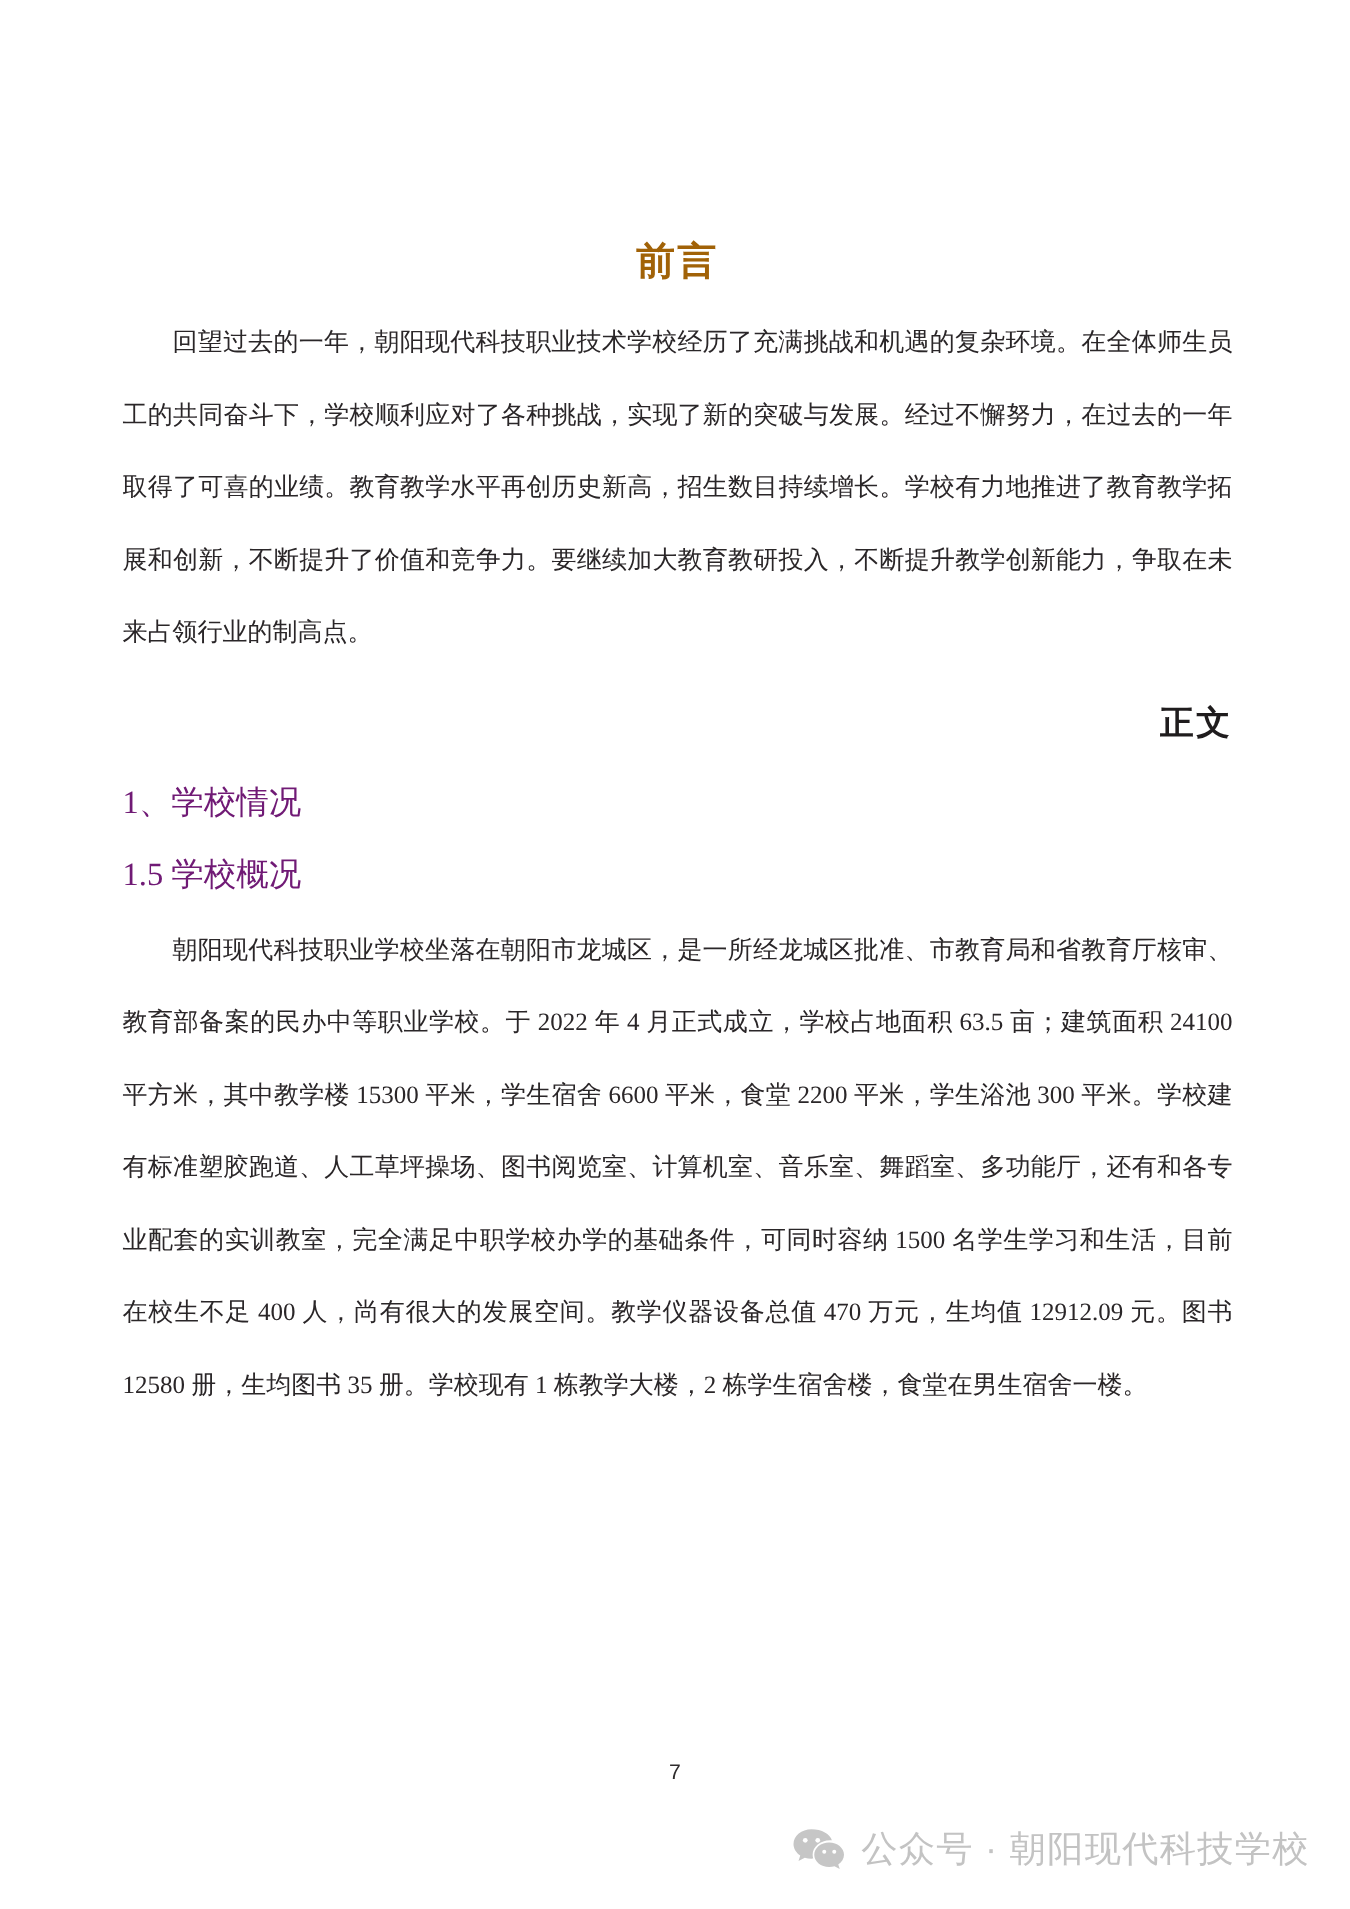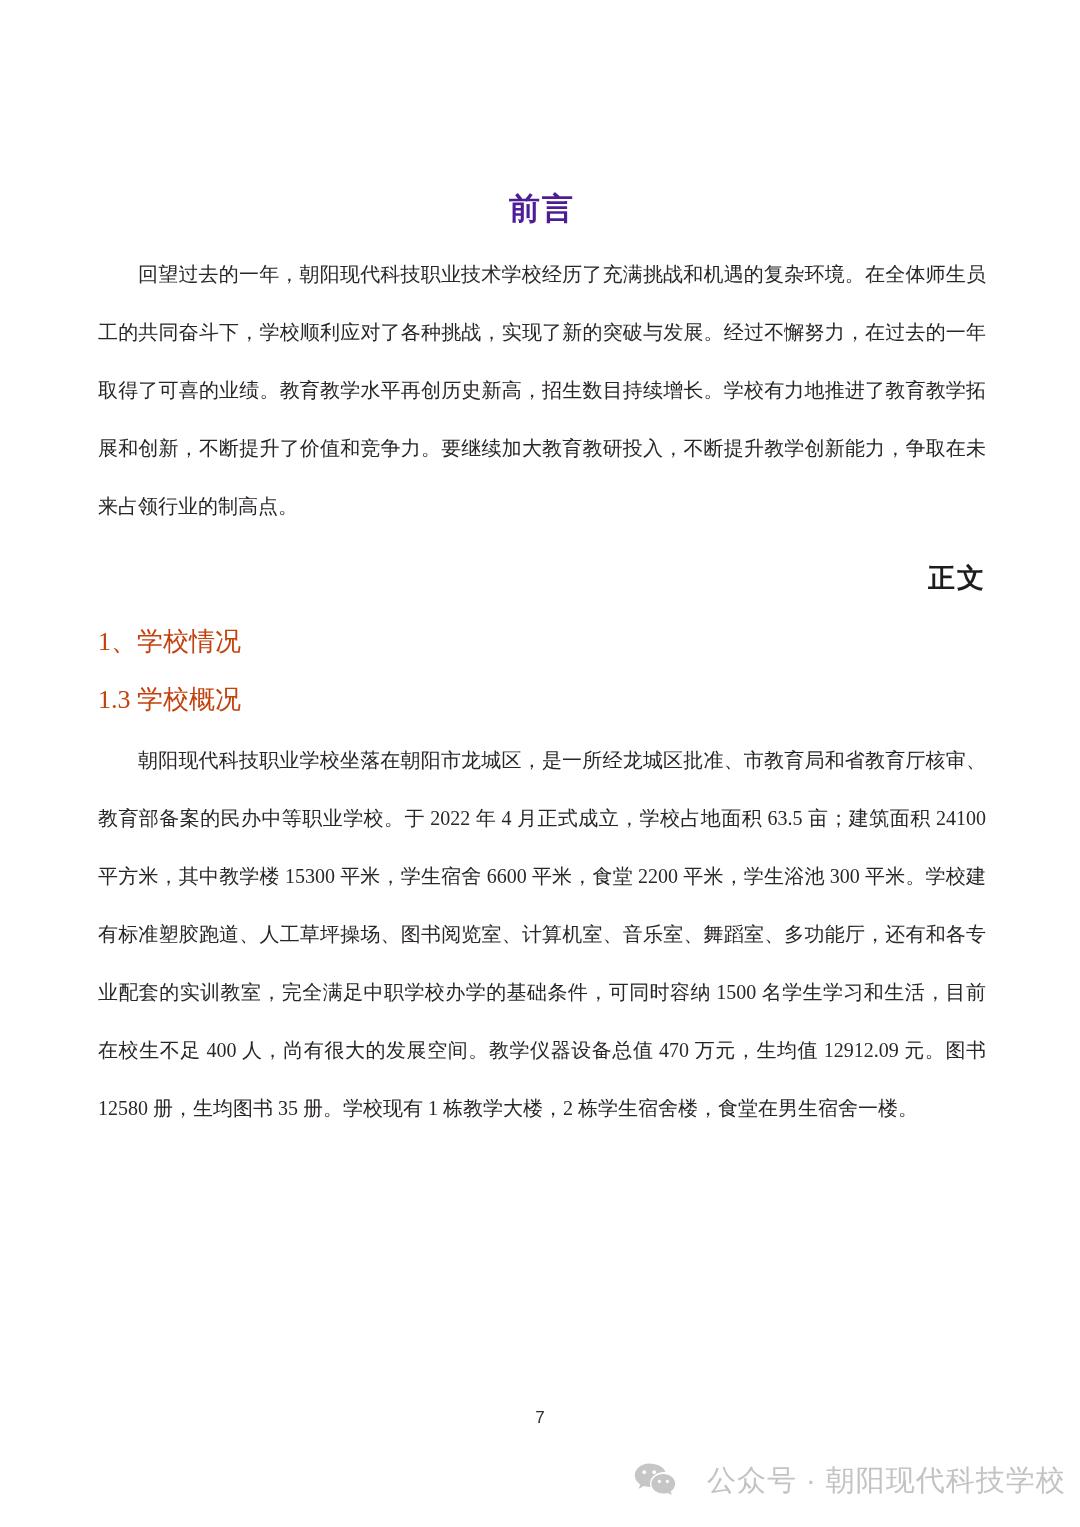--- a/index.html
+++ b/index.html
@@ -30,21 +30,21 @@
   }
 
   .doc-title {
     font-size: 31px;
     font-weight: bold;
     text-align: center;
     letter-spacing: 2px;
     margin: 0;
     padding-top: 190px;
     line-height: 1.25;
-    color: #4c1d95;
+    color: #a16207;
   }
 
   .para {
     font-size: 20px;
     line-height: 58px;
     text-align: justify;
     text-align-last: left;
     text-justify: inter-ideograph;
     margin: 0;
     color: #2a2628;
@@ -63,21 +63,21 @@
     line-height: 58px;
     letter-spacing: 2px;
     color: #1f1c1d;
   }
 
   .heading-1, .heading-2 {
     font-size: 26px;
     line-height: 58px;
     margin: 0;
     font-weight: normal;
-    color: #c2410c;
+    color: #701a75;
     text-indent: 0;
   }
 
   .heading-1 { padding-top: 6px; }
 
   .para-body {
     margin-top: 2px;
   }
 
   .page-number {
@@ -90,21 +90,21 @@
     font-family: "Liberation Sans", sans-serif;
     color: #2f2c2d;
   }
 
   .watermark {
     position: absolute;
     left: 634px;
     top: 1462px;
     display: flex;
     align-items: center;
-    gap: 31px;
+    gap: 13px;
     color: #c3c3c3;
     font-size: 29px;
     font-family: "Liberation Sans", "DejaVu Sans", sans-serif;
     letter-spacing: 1px;
     white-space: nowrap;
   }
 
   .wechat-icon {
     width: 42px;
     height: 36px;
@@ -124,21 +124,21 @@
   <div class="content">
 
     <h1 class="doc-title">前言</h1>
 
     <p class="para para-foreword">回望过去的一年，朝阳现代科技职业技术学校经历了充满挑战和机遇的复杂环境。在全体师生员工的共同奋斗下，学校顺利应对了各种挑战，实现了新的突破与发展。经过不懈努力，在过去的一年取得了可喜的业绩。教育教学水平再创历史新高，招生数目持续增长。学校有力地推进了教育教学拓展和创新，不断提升了价值和竞争力。要继续加大教育教研投入，不断提升教学创新能力，争取在未来占领行业的制高点。</p>
 
     <h2 class="section-title">正文</h2>
 
     <h3 class="heading-1">1、学校情况</h3>
 
-    <h4 class="heading-2">1.3 学校概况</h4>
+    <h4 class="heading-2">1.5 学校概况</h4>
 
     <p class="para para-body">朝阳现代科技职业学校坐落在朝阳市龙城区，是一所经龙城区批准、市教育局和省教育厅核审、教育部备案的民办中等职业学校。于 2022 年 4 月正式成立，学校占地面积 63.5 亩；建筑面积 24100 平方米，其中教学楼 15300 平米，学生宿舍 6600 平米，食堂 2200 平米，学生浴池 300 平米。学校建有标准塑胶跑道、人工草坪操场、图书阅览室、计算机室、音乐室、舞蹈室、多功能厅，还有和各专业配套的实训教室，完全满足中职学校办学的基础条件，可同时容纳 1500 名学生学习和生活，目前在校生不足 400 人，尚有很大的发展空间。教学仪器设备总值 470 万元，生均值 12912.09 元。图书 12580 册，生均图书 35 册。学校现有 1 栋教学大楼，2 栋学生宿舍楼，食堂在男生宿舍一楼。</p>
 
   </div>
 
   <div class="page-number">7</div>
 
   <div class="watermark">
     <svg class="wechat-icon" viewBox="0 0 42 36" aria-hidden="true">
       <path fill="#c6c6c6" d="M15.2 1.4C7.2 1.4 0.8 6.7 0.8 13.2c0 3.7 2.1 7 5.4 9.2l-1.4 4.3 5-2.6c1.7 0.5 3.5 0.8 5.4 0.8 0.5 0 0.9 0 1.4-0.1-0.3-1-0.5-2-0.5-3.1 0-6.4 6.2-11.6 13.9-11.6 0.5 0 1 0 1.5 0.1C30.1 5.2 23.4 1.4 15.2 1.4z"></path>

